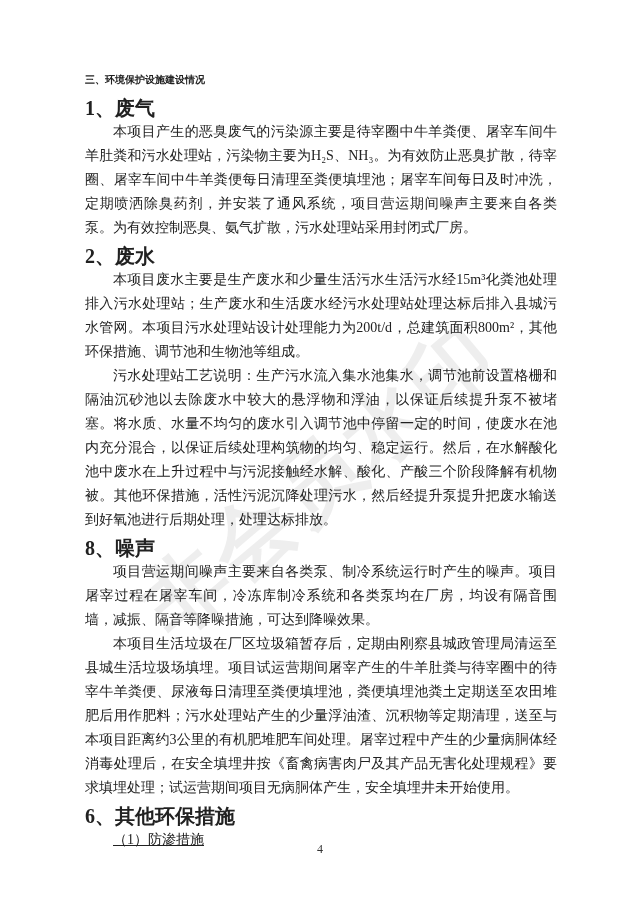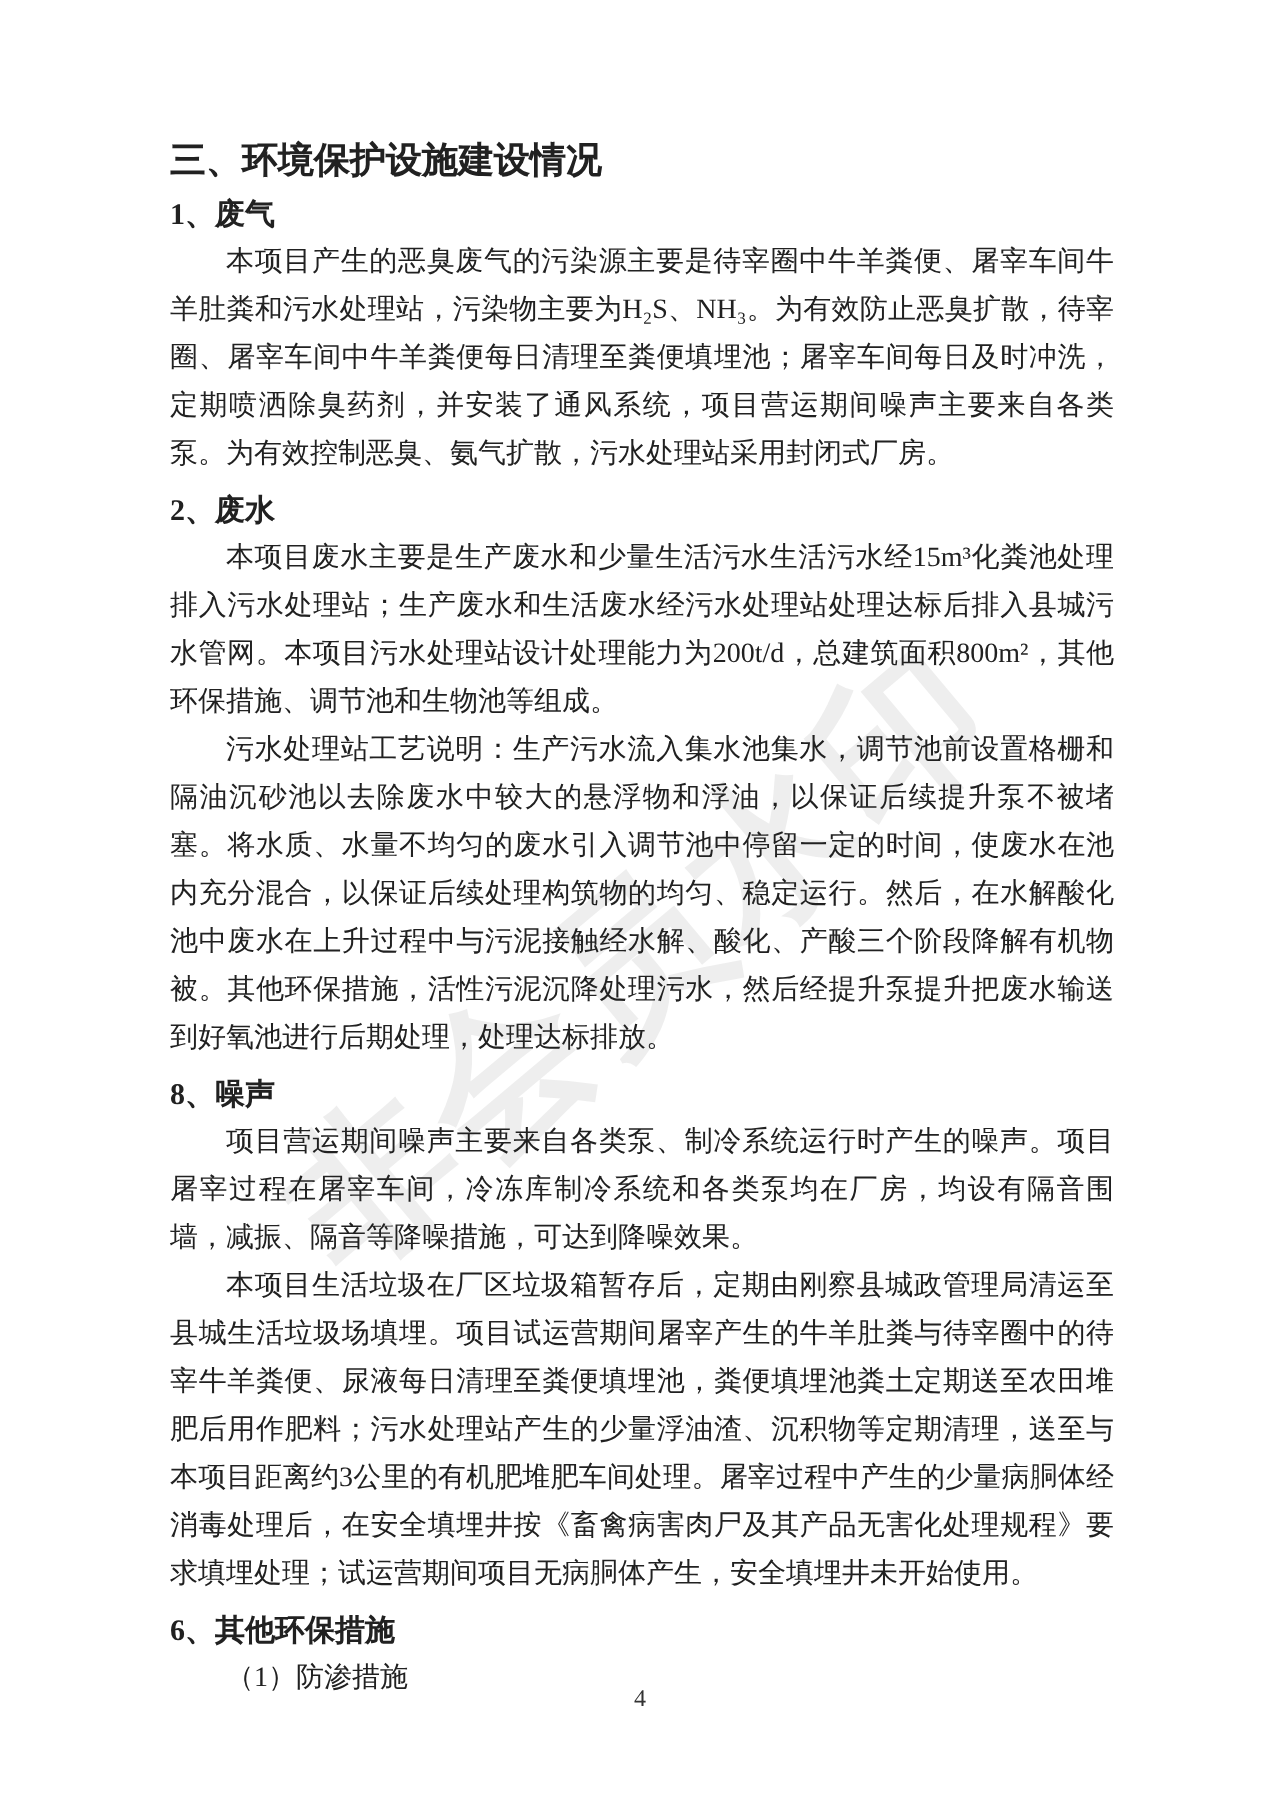--- a/index.html
+++ b/index.html
@@ -33,36 +33,37 @@
     position: absolute;
     left: 85px;
     top: 68px;
     width: 472px;
     font-size: 14px;
     line-height: 24px;
     text-align: justify;
   }
   .doc-title {
     font-weight: bold;
-    font-size: 18px;
+    font-size: 10px;
     margin: 0;
   }
   .sec-heading {
     font-weight: bold;
-    font-size: 15px;
+    font-size: 20px;
     margin: 0;
     padding-top: 4px;
   }
   .para {
     margin: 0;
     text-indent: 2em;
   }
   .subitem {
     margin: 0;
     padding-left: 2em;
+    text-decoration: underline;
   }
   .page-number {
     position: absolute;
     bottom: 48px;
     left: 0;
     width: 100%;
     text-align: center;
     font-size: 12px;
     color: #333333;
   }

